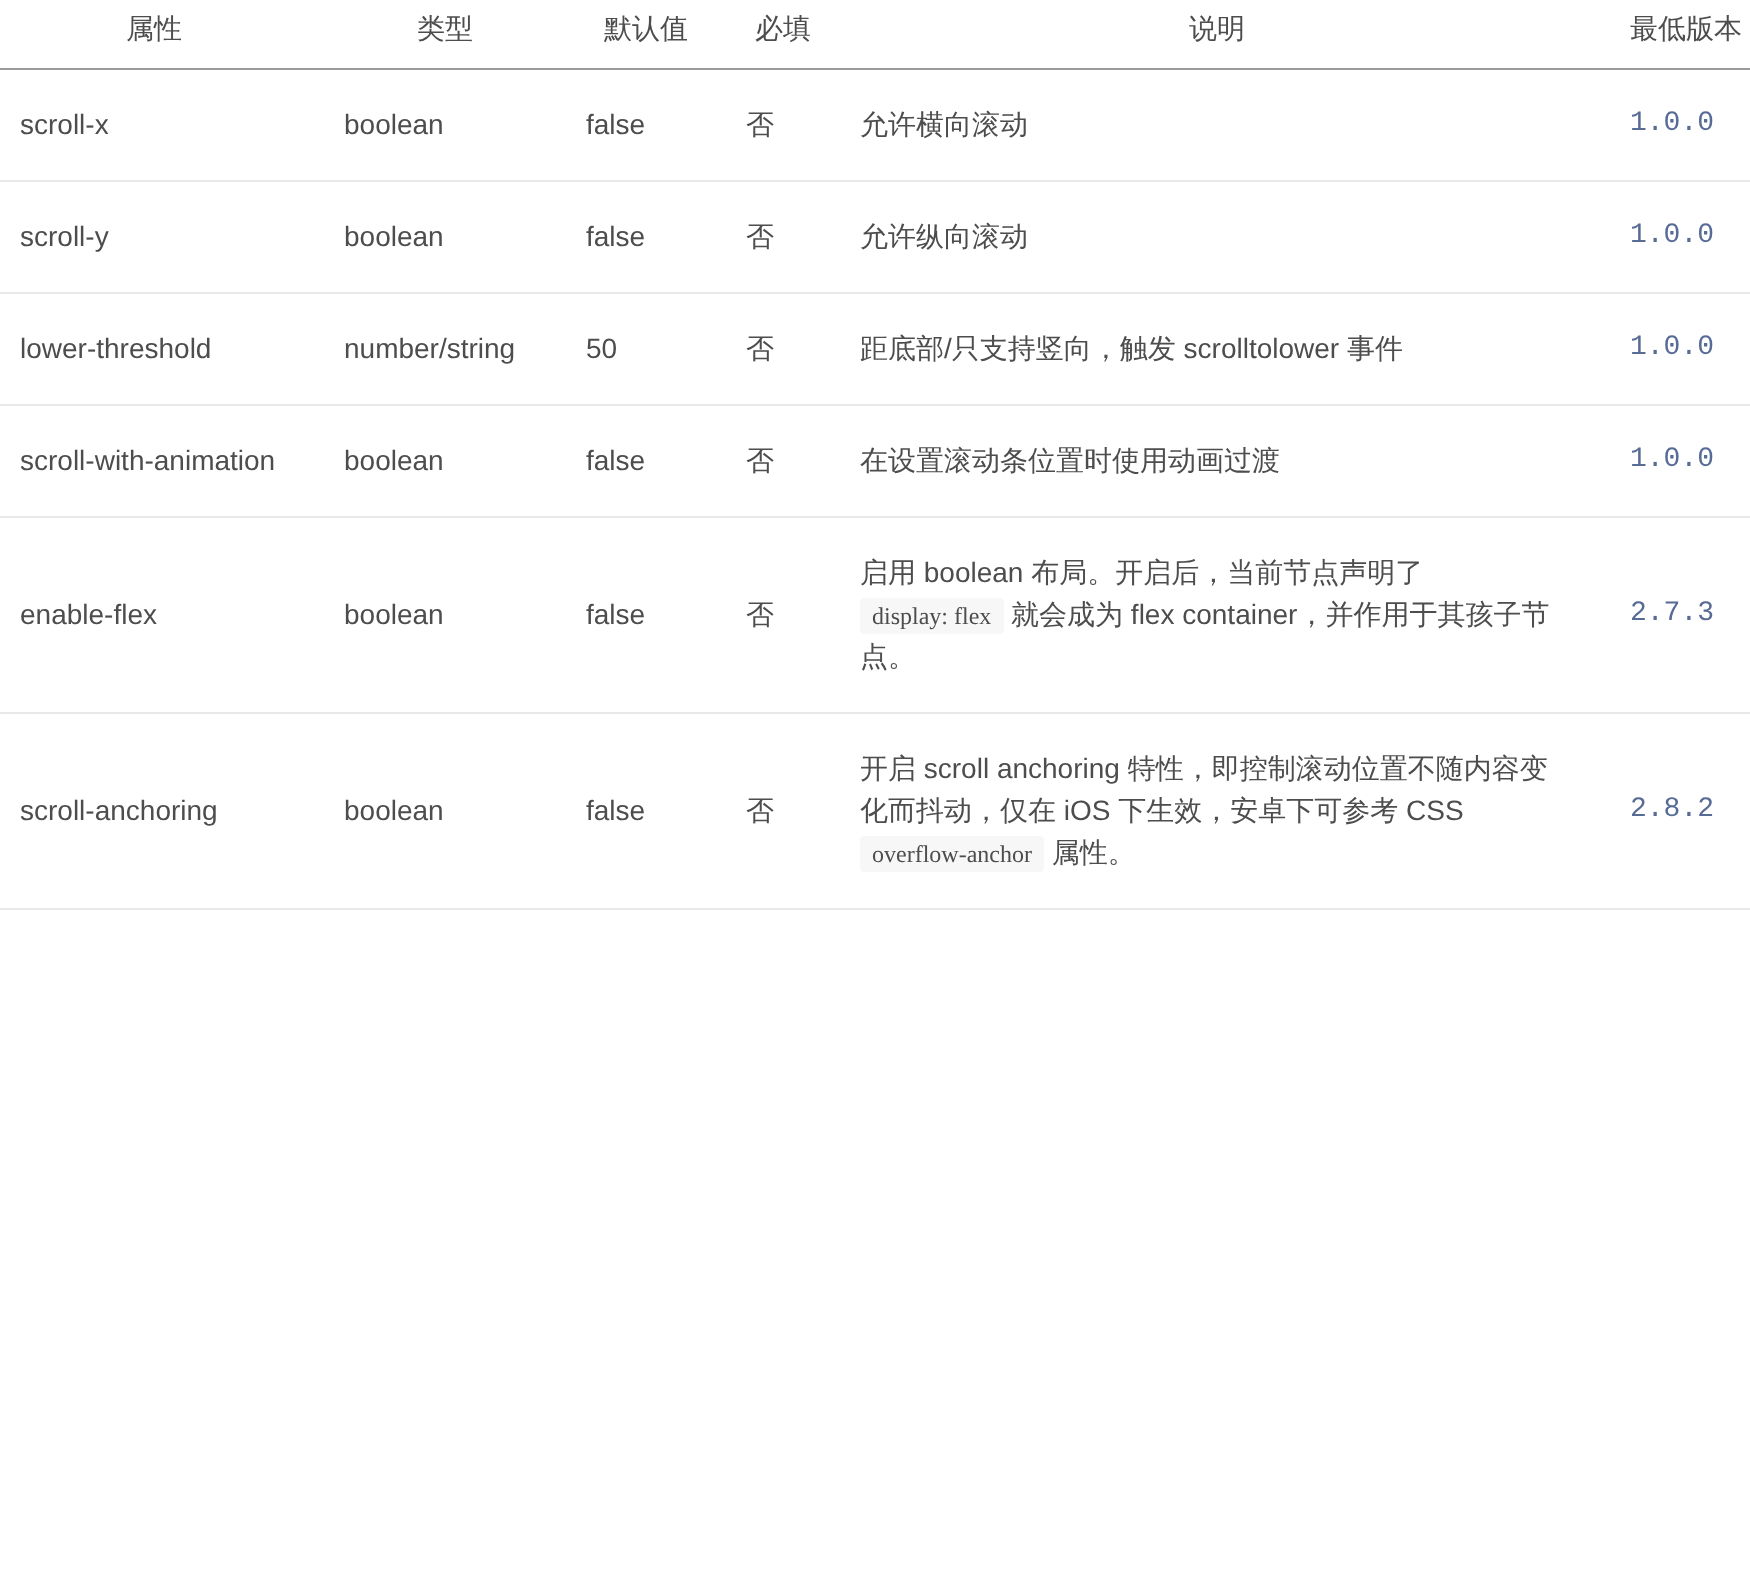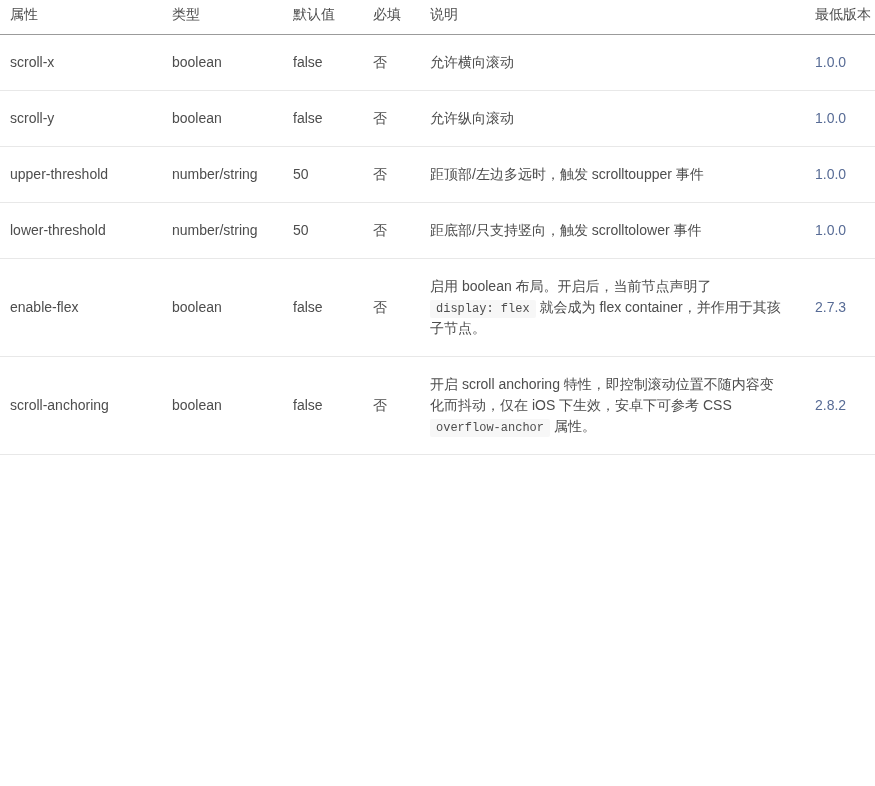--- a/index.html
+++ b/index.html
@@ -16,42 +16,42 @@
     font-family:"Liberation Sans","DejaVu Sans",sans-serif;
     font-size:14px;
     color:var(--text-color);
   }
   table{
     width:875px;
     border-collapse:collapse;
     table-layout:fixed;
   }
   th{
-    text-align:left;
+    text-align:center;
     font-weight:normal;
     color:var(--text-color);
     padding:6px 20px 10px 0;
     border-bottom:1px solid var(--header-border);
     white-space:nowrap;
     overflow:hidden;
   }
   td{
     padding:17px 20px 17px 0;
     border-bottom:1px solid var(--row-border);
     vertical-align:middle;
     line-height:1.5;
     word-wrap:break-word;
   }
   th.col-property,td.col-property{padding-left:10px;padding-right:28px;}
   td.col-description{padding-right:28px;}
   th.col-description{padding-right:28px;}
   th.col-version,td.col-version{padding-right:4px;padding-left:0;}
-  td.col-version{color:var(--version-color);}
+  td.col-version{color:var(--version-color);font-family:Liberation Mono, monospace;}
   code{
-    font-family:Liberation Mono, monospace;
+    font-family:Liberation Serif, serif;
     font-size:12px;
     background:var(--code-bg);
     color:var(--text-color);
     padding:2px 6px;
     border-radius:2px;
     white-space:nowrap;
   }
 </style>
 </head>
 <body>
@@ -87,41 +87,41 @@
 
   <tr>
     <td class="col-property">scroll-y</td>
     <td class="col-type">boolean</td>
     <td class="col-default">false</td>
     <td class="col-required">否</td>
     <td class="col-description"><span>允许纵向滚动</span></td>
     <td class="col-version">1.0.0</td>
   </tr>
 
-  <tr>
-    <td class="col-property">upper-threshold</td>
-    <td class="col-type">number/string</td>
-    <td class="col-default">50</td>
-    <td class="col-required">否</td>
-    <td class="col-description"><span>距顶部/左边多远时，触发 scrolltoupper 事件</span></td>
-    <td class="col-version">1.0.0</td>
-  </tr>
 
   <tr>
     <td class="col-property">lower-threshold</td>
     <td class="col-type">number/string</td>
     <td class="col-default">50</td>
     <td class="col-required">否</td>
     <td class="col-description"><span>距底部/只支持竖向，触发 scrolltolower 事件</span></td>
     <td class="col-version">1.0.0</td>
   </tr>
 
 
 
 
+  <tr>
+    <td class="col-property">scroll-with-animation</td>
+    <td class="col-type">boolean</td>
+    <td class="col-default">false</td>
+    <td class="col-required">否</td>
+    <td class="col-description"><span>在设置滚动条位置时使用动画过渡</span></td>
+    <td class="col-version">1.0.0</td>
+  </tr>
 
 
   <tr>
     <td class="col-property">enable-flex</td>
     <td class="col-type">boolean</td>
     <td class="col-default">false</td>
     <td class="col-required">否</td>
     <td class="col-description"><span>启用 boolean 布局。开启后，当前节点声明了 </span><code>display: flex</code><span> 就会成为 flex container，并作用于其孩子节点。</span></td>
     <td class="col-version">2.7.3</td>
   </tr>

